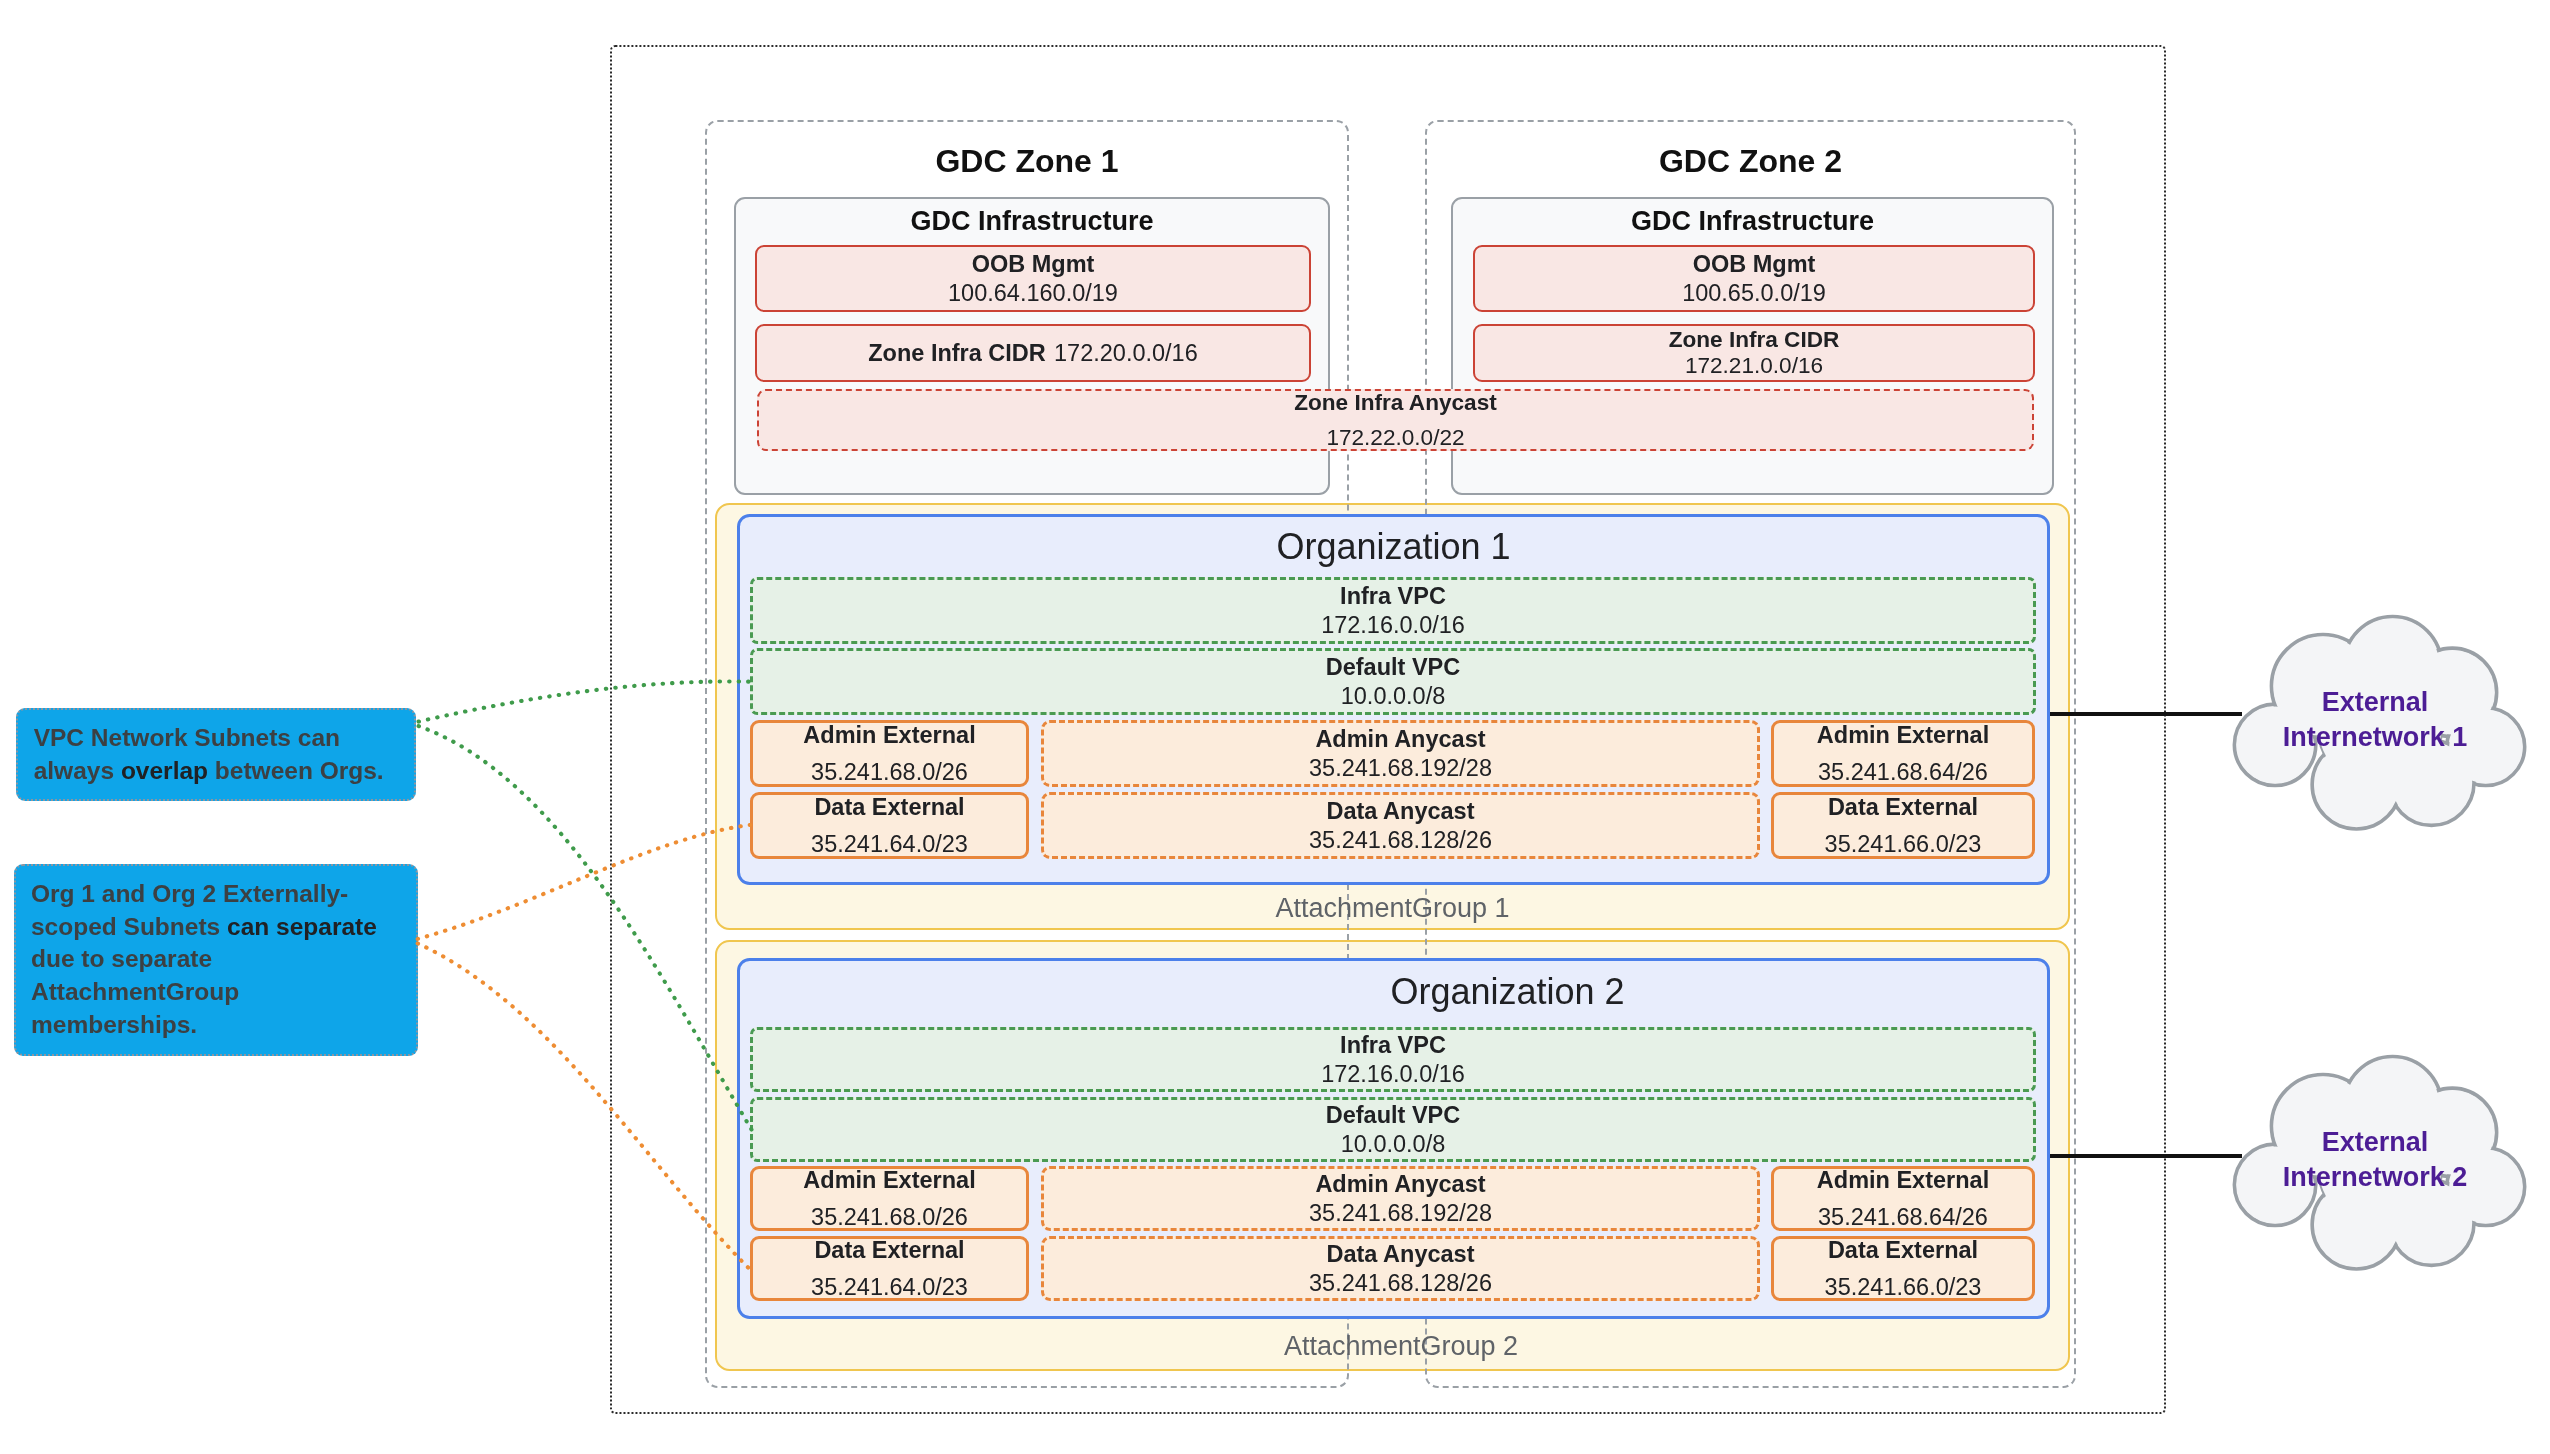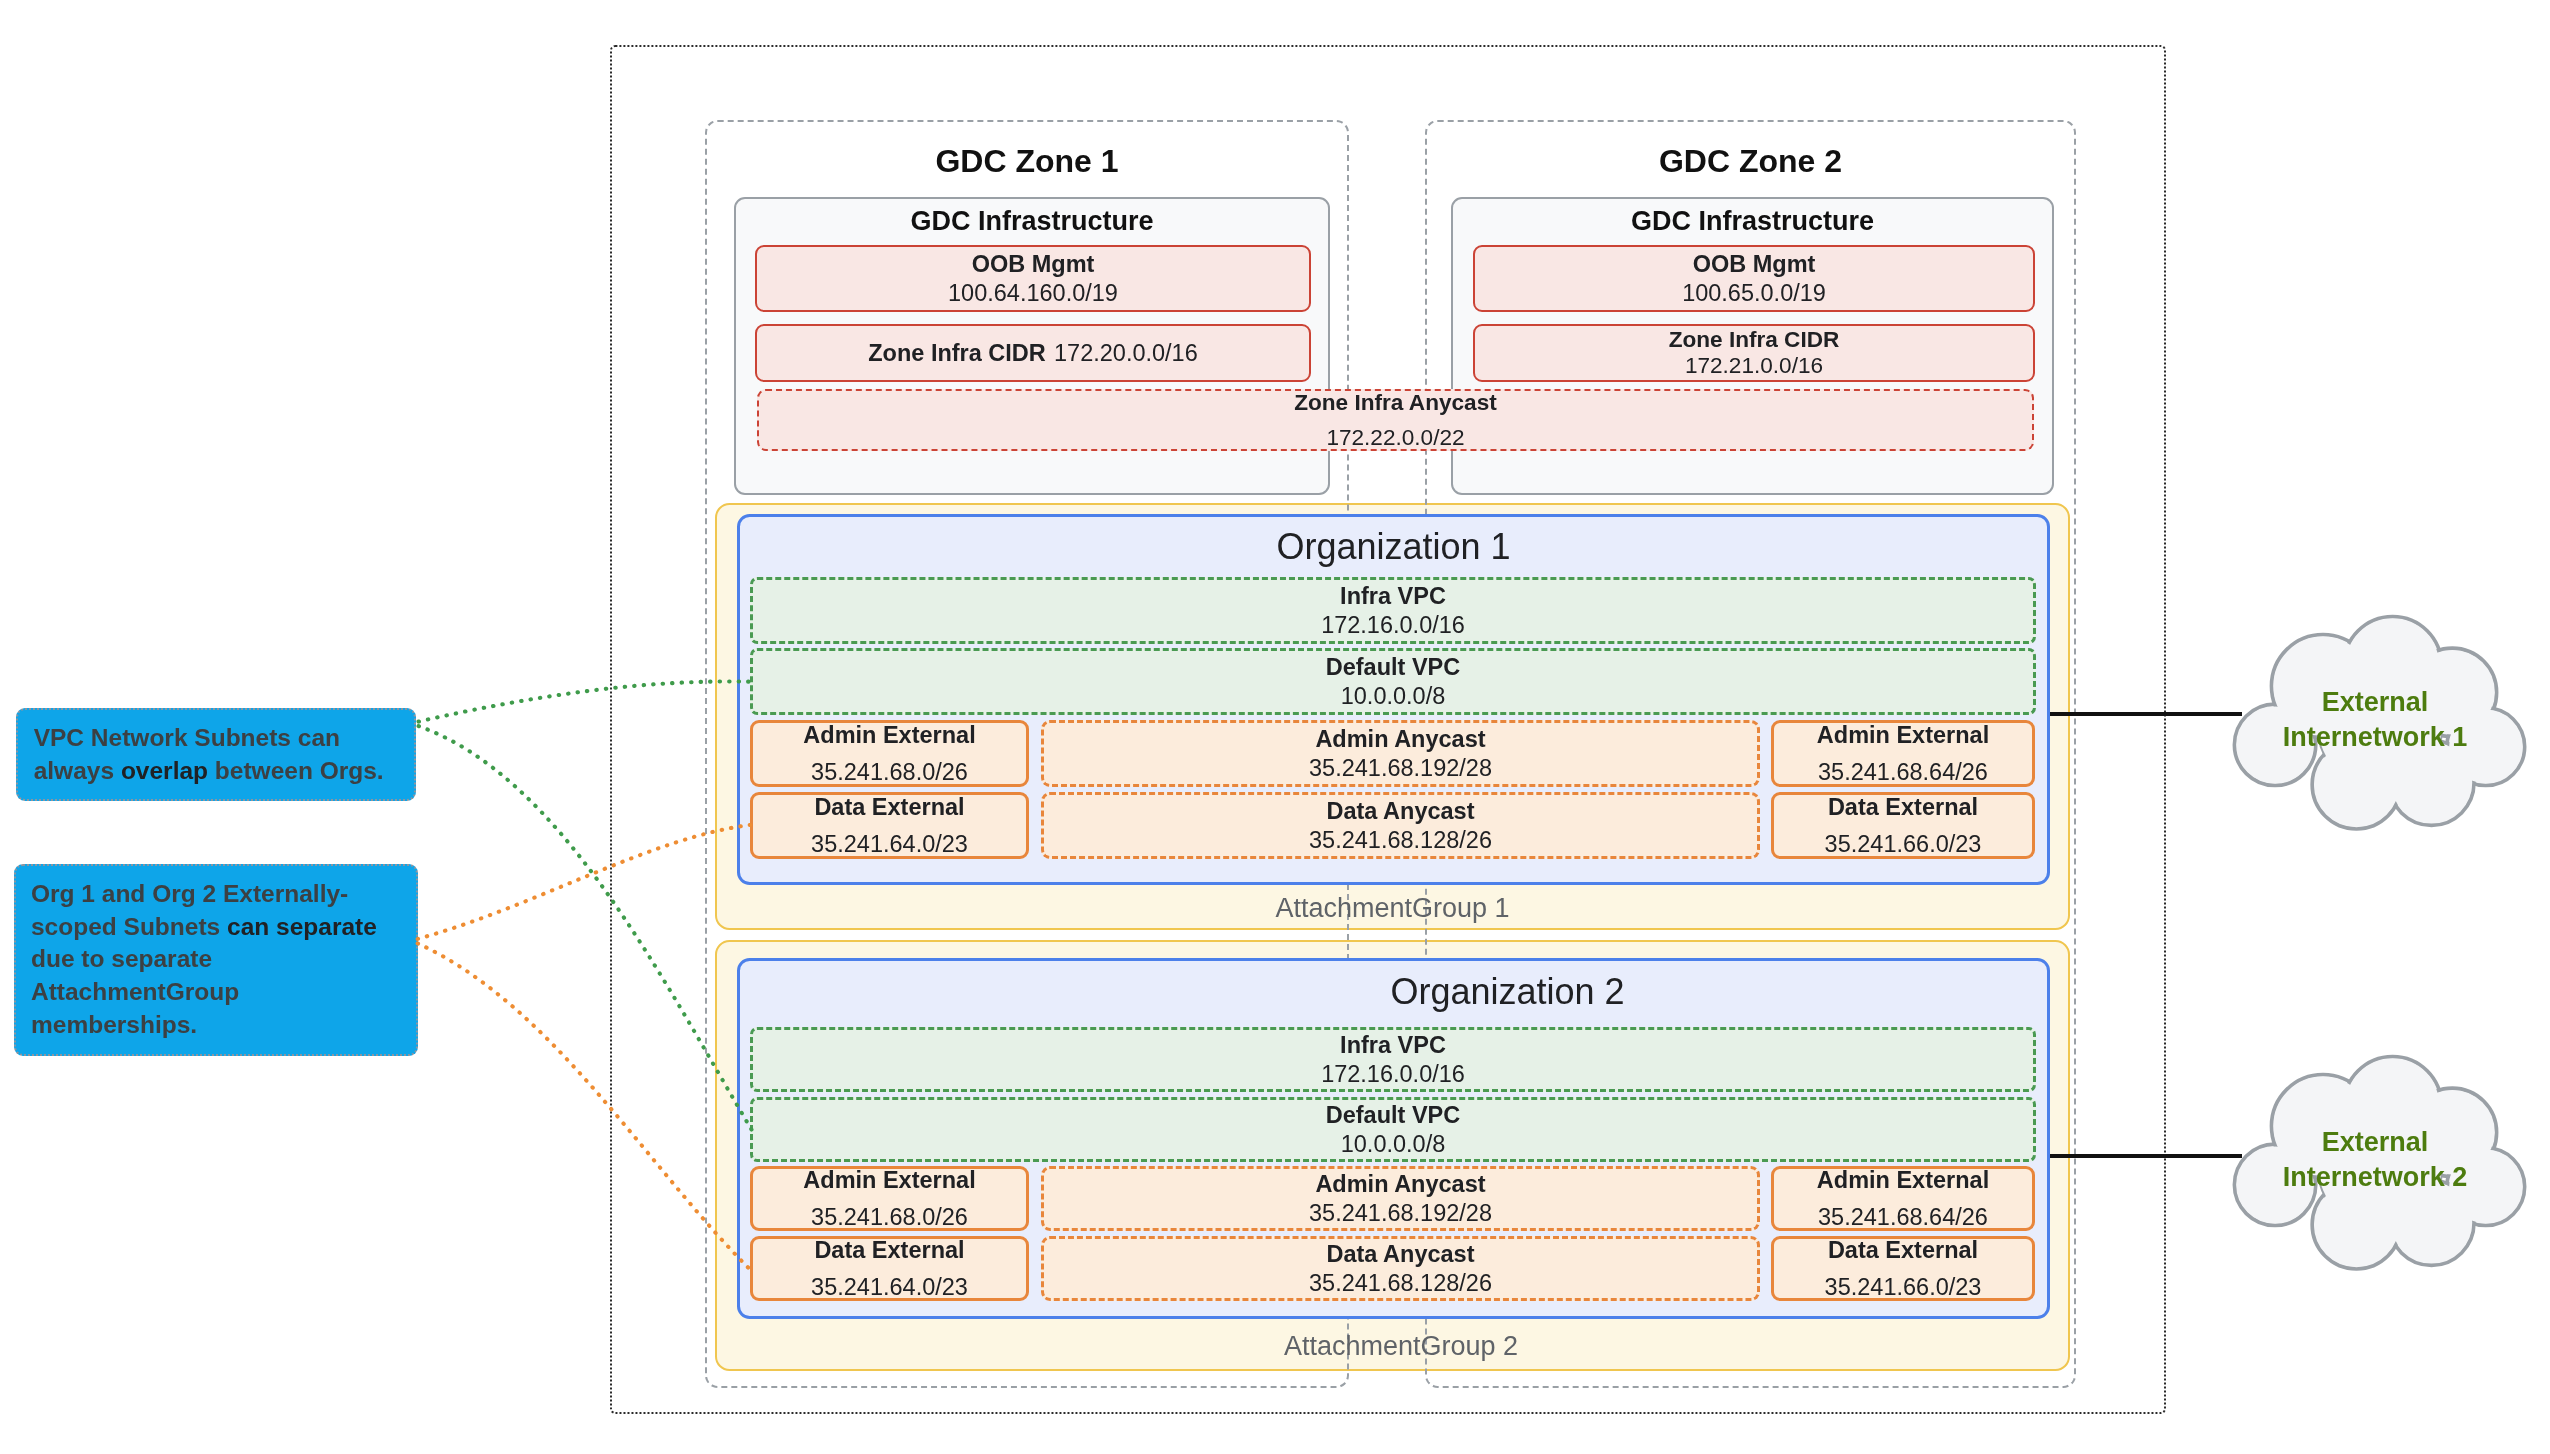--- a/index.html
+++ b/index.html
@@ -30,21 +30,21 @@
   .title-l{font-size:27px;font-weight:bold;text-align:center;color:#111;z-index:4;}
   .org-title{font-size:36px;font-weight:normal;text-align:center;color:#202124;z-index:4;}
   .ag-label{font-size:27px;font-weight:normal;text-align:center;color:#5f6368;z-index:3;}
   
   .note{border:2.7px dotted #8b95a1;border-radius:9px;background:#0ea5e9;
         padding:11.8px 15.4px;font-size:24.5px;line-height:1.34;color:#3c4043;z-index:6;font-weight:bold;}
   .note b{color:#202124;}
   
   .link-line{height:3.6px;background:#111111;z-index:5;}
   .cloud-text{display:flex;flex-direction:column;justify-content:center;
-              text-align:center;font-size:27px;font-weight:bold;line-height:1.3;z-index:6;color:#4d7c0f;}
+              text-align:center;font-size:27px;font-weight:bold;line-height:1.3;z-index:6;color:#4c1d95;}
   svg.overlay{position:absolute;left:0;top:0;z-index:6;pointer-events:none;}
   svg.cloud{position:absolute;z-index:5;}
 </style>
 </head>
 <body>
 
 <div class="canvas">
 
   <div class="abs universe" style="left:610px;top:45px;width:1556px;height:1369px;"></div>
 

